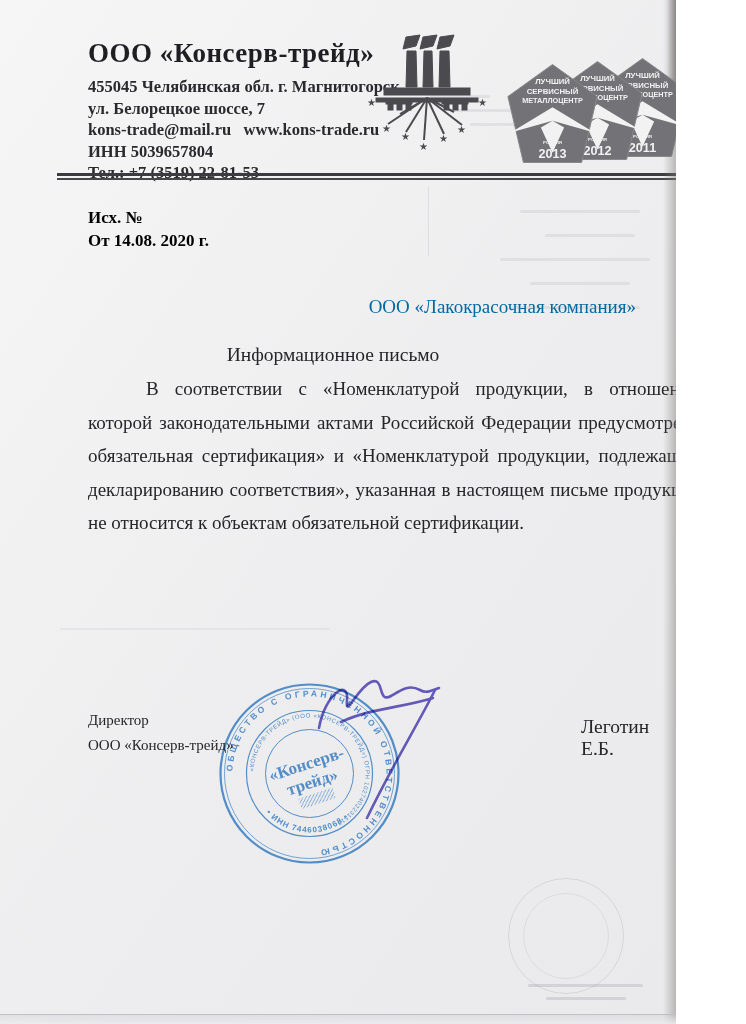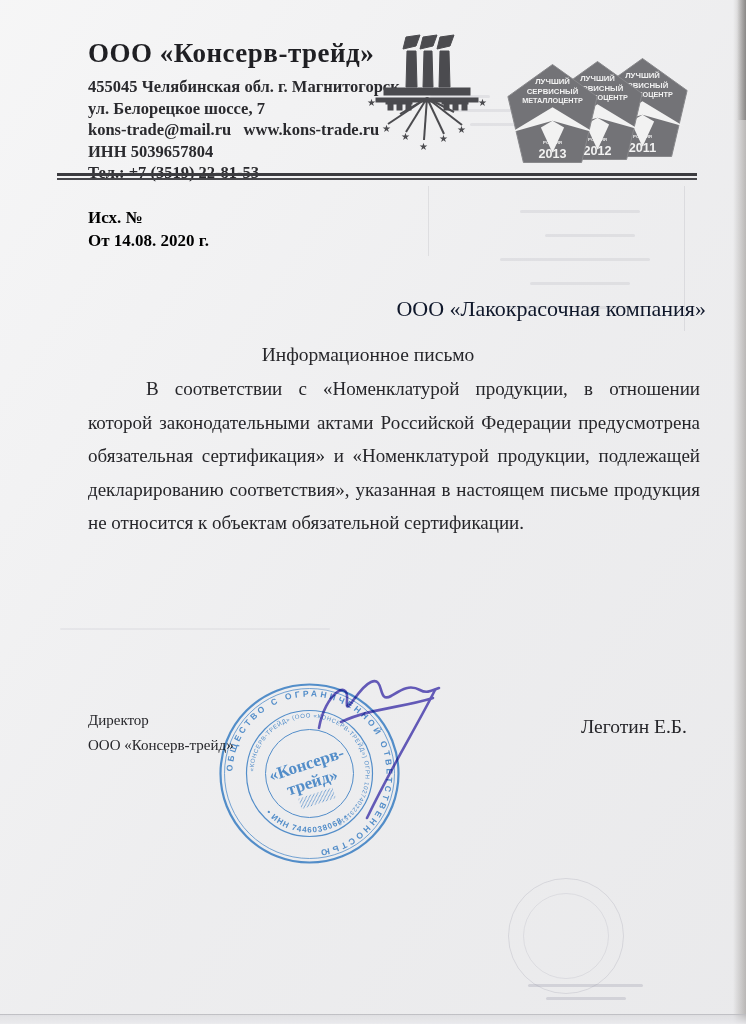--- a/index.html
+++ b/index.html
@@ -1,18 +1,18 @@
 <!DOCTYPE html>
 <html><head>
 <meta charset="utf-8">
 <style>
   html,body{margin:0;padding:0;}
   .page{
     position:relative;
-    width:746px;height:1024px;
+    width:676px;height:1024px;
     background:#f1f1f2;
     overflow:hidden;
     font-family:"Liberation Serif", serif;
     color:#26262a;
   }
   .paper-tint{
     position:absolute;inset:0;
     background:linear-gradient(125deg, rgba(255,255,255,0.35) 0%, rgba(210,210,215,0.12) 55%, rgba(200,200,205,0.18) 100%);
     pointer-events:none;
   }
@@ -28,21 +28,21 @@
   .badge-3{left:594px;top:56px;z-index:1;}
   
   .separator{
     position:absolute;left:57px;top:173px;width:640px;height:2px;
     border-top:3px solid #3c3c40;border-bottom:2px solid #46464a;
     background:transparent;
   }
   
   .ref-block{position:absolute;left:88px;top:206px;font-size:17px;font-weight:bold;line-height:23px;color:#000000;}
   
-  .addressee{position:absolute;right:40px;top:296px;font-size:22px;color:#0f172a;text-align:right;}
+  .addressee{position:absolute;right:40px;top:296px;font-size:19px;color:#0369a1;text-align:right;}
   .letter-title{position:absolute;left:0;right:10px;top:344px;text-align:center;font-size:19.5px;}
   .body-text{position:absolute;left:88px;top:372px;width:612px;font-size:19px;line-height:33.5px;text-align:justify;}
   .body-text p{margin:0;text-indent:58px;}
   
   .sig-left{position:absolute;left:88px;top:708px;font-size:15px;line-height:24.5px;}
   .sig-name{position:absolute;left:537px;top:716px;font-size:19.5px;margin-left:44px;}
   .stamp{position:absolute;left:217px;top:681px;mix-blend-mode:multiply;opacity:0.92;}
   .signature-svg{position:absolute;left:305px;top:668px;mix-blend-mode:multiply;opacity:0.9;}
   
   .ghost{position:absolute;pointer-events:none;}

